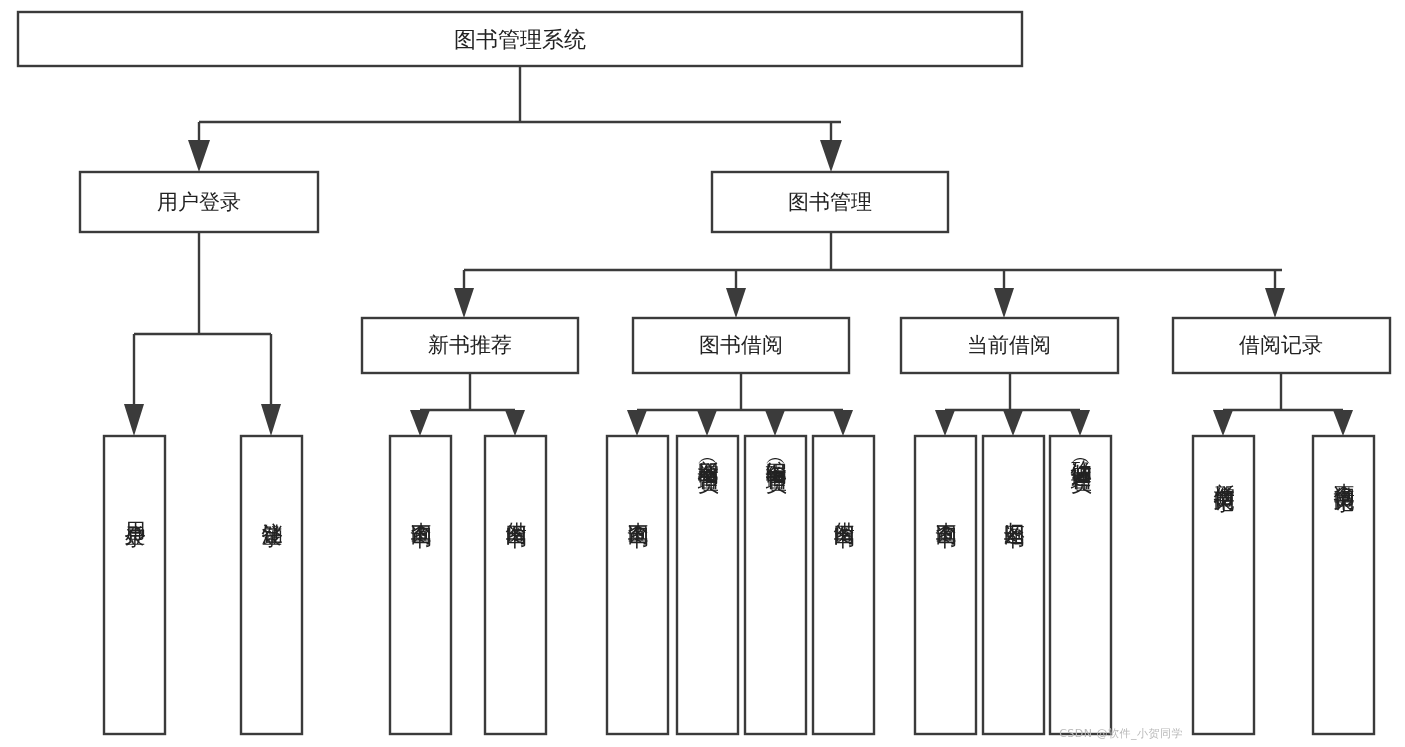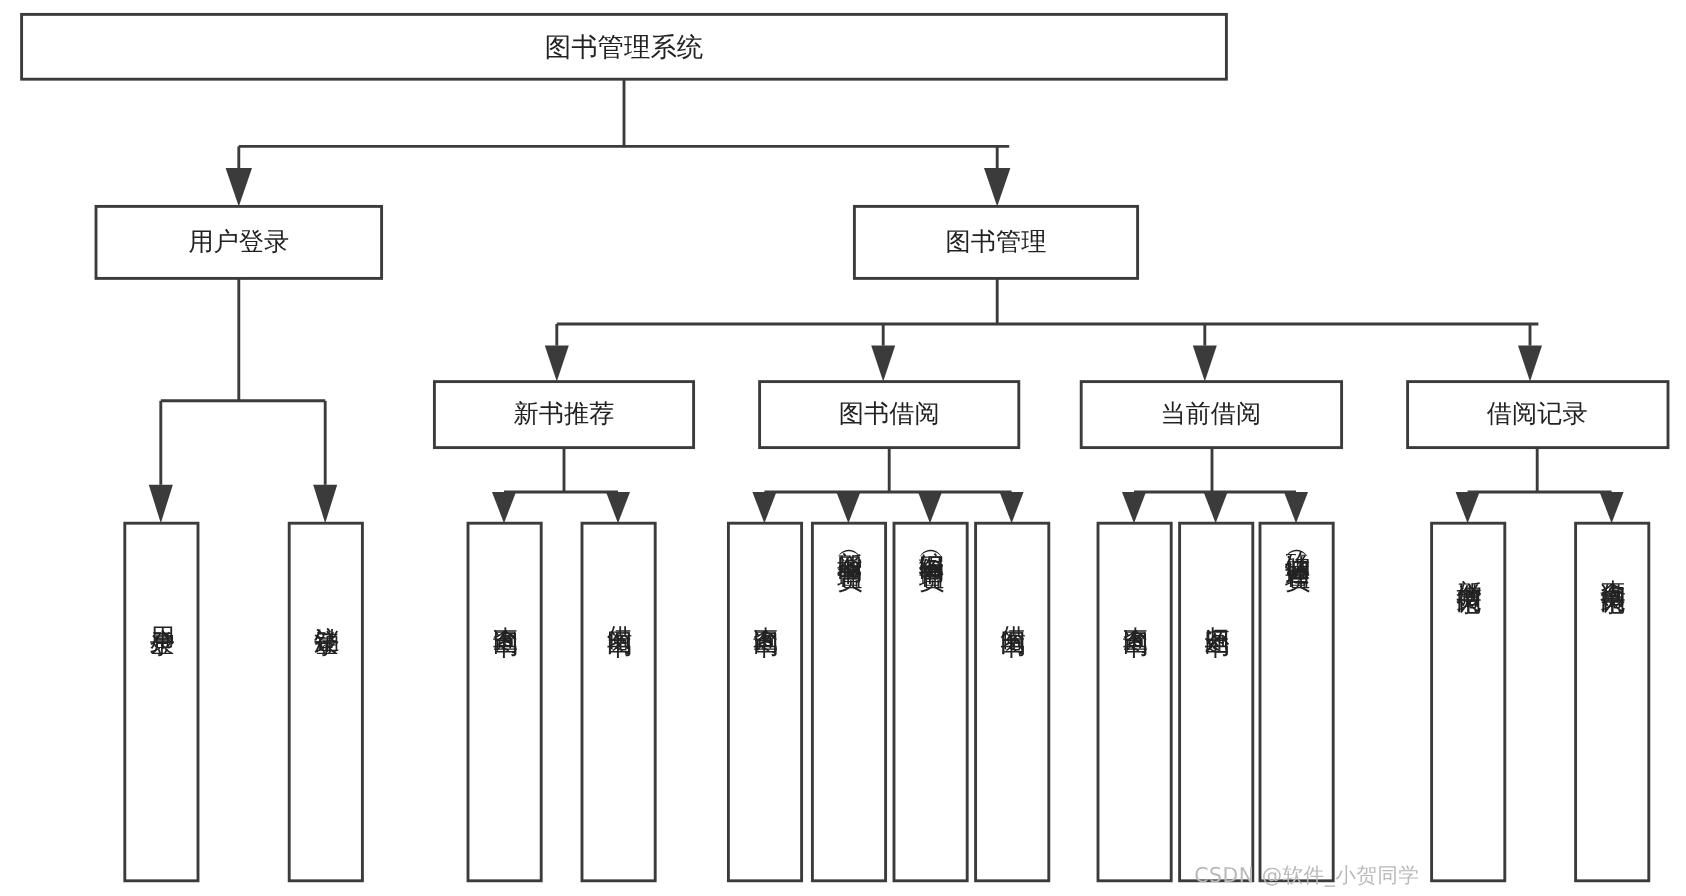--- a/index.html
+++ b/index.html
@@ -66,21 +66,21 @@
     line-height: 1.12;
     color: #222222;
     letter-spacing: 2px;
     white-space: nowrap;
   }
   .watermark {
     position: absolute;
     right: 8px;
     bottom: 6px;
     font-family: "DejaVu Sans", "Liberation Sans", sans-serif;
-    font-size: 17px;
+    font-size: 11px;
     color: #b9b9b9;
     letter-spacing: 0.5px;
     white-space: nowrap;
   }
 </style>
 </head>
 <body>
 
 <div id="diagram-root">
 

